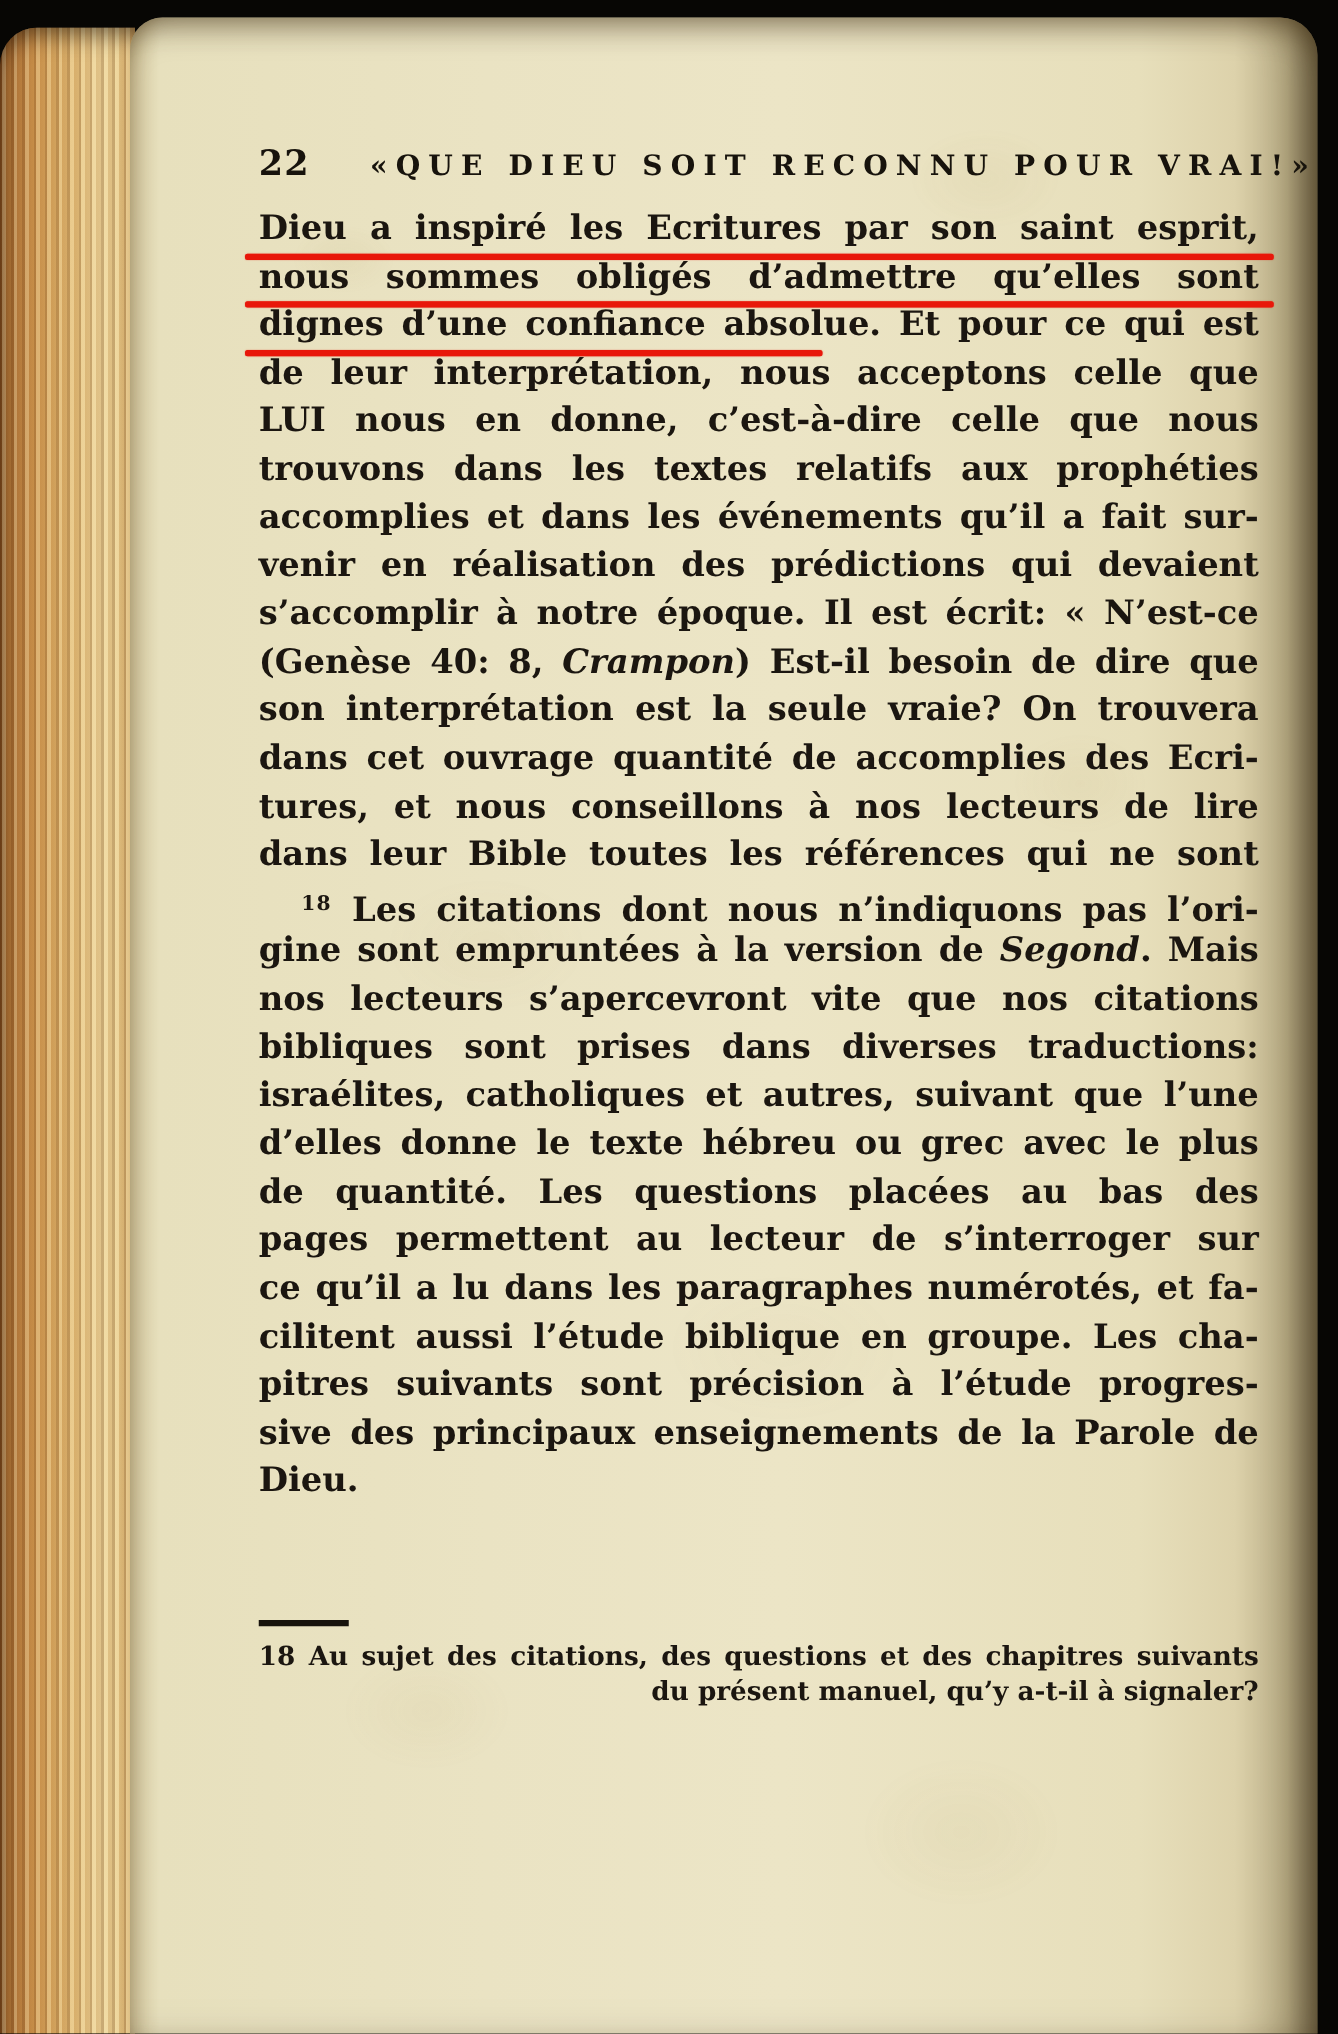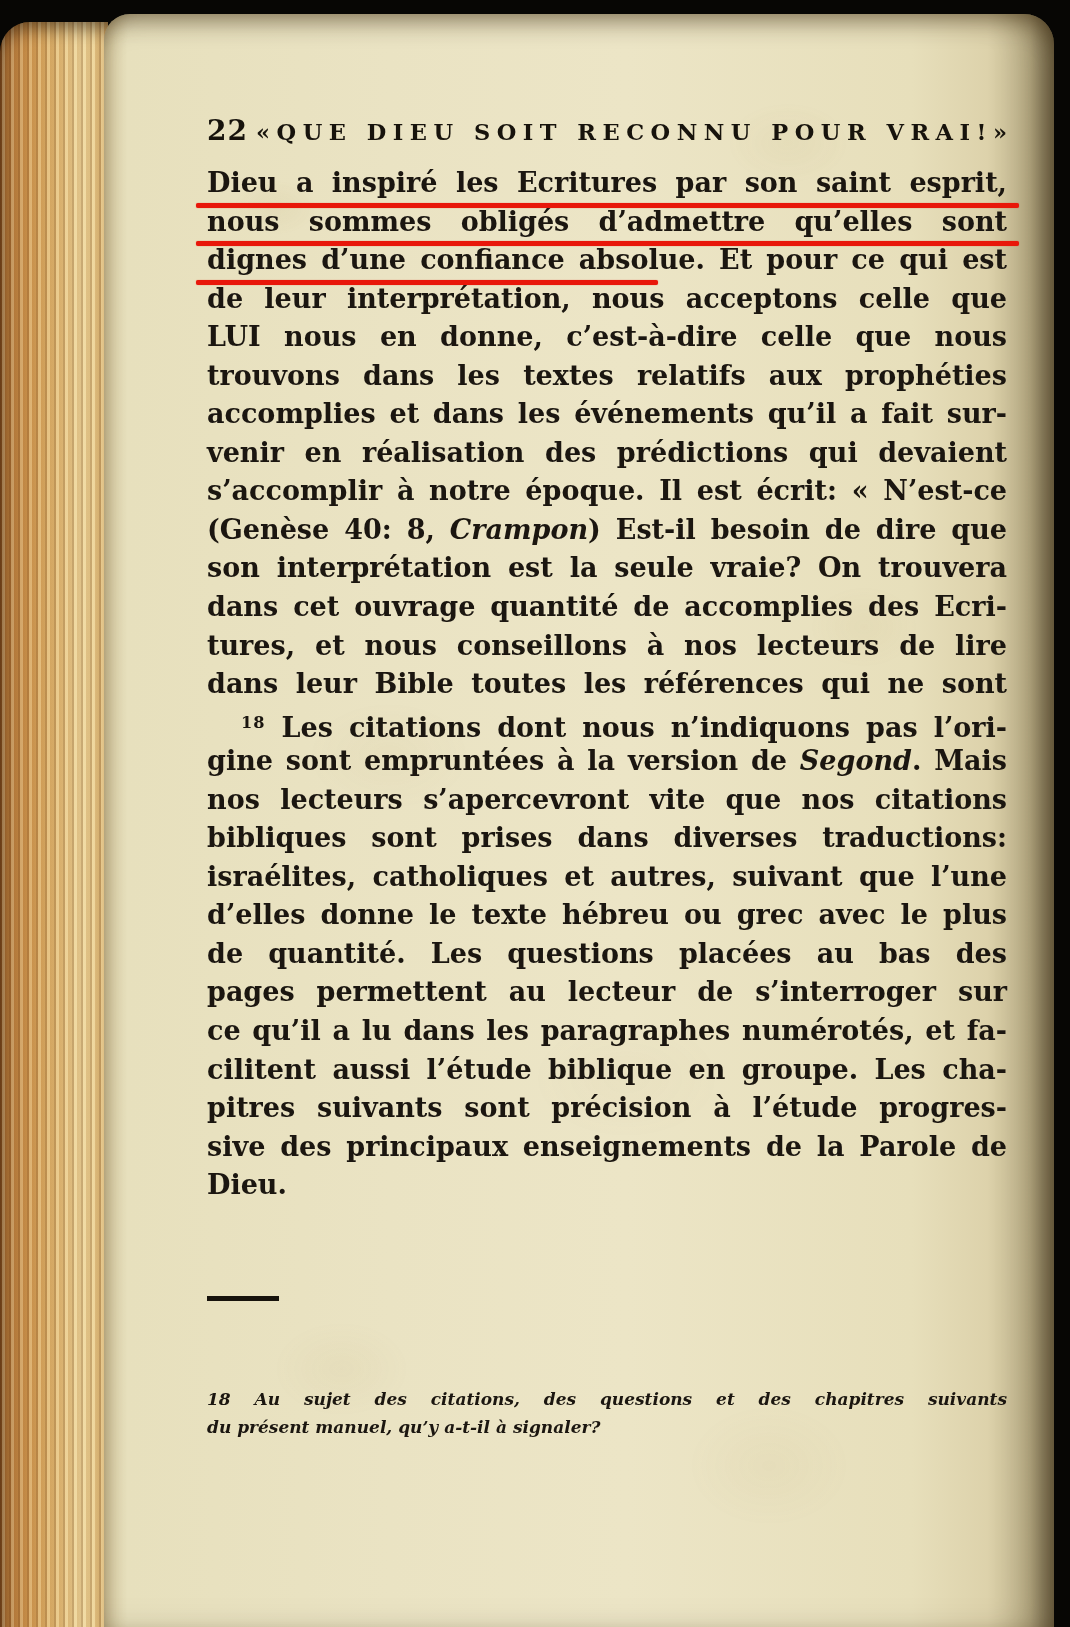--- a/index.html
+++ b/index.html
@@ -48,25 +48,25 @@
       radial-gradient(60px 40px at 18% 12%, rgba(160,130,60,.10), transparent 70%),
       radial-gradient(90px 60px at 72% 8%,  rgba(160,130,60,.08), transparent 70%),
       radial-gradient(120px 80px at 30% 46%, rgba(150,120,55,.07), transparent 70%),
       radial-gradient(80px 60px at 80% 38%, rgba(150,120,55,.08), transparent 70%),
       radial-gradient(140px 90px at 55% 66%, rgba(150,120,55,.06), transparent 70%),
       radial-gradient(100px 70px at 25% 84%, rgba(150,120,55,.08), transparent 70%),
       radial-gradient(120px 90px at 70% 90%, rgba(150,120,55,.07), transparent 70%);
   }
   .running-header{
     position:absolute;left:103px;top:100px;width:810px;
-    display:flex;align-items:baseline;gap:8px;
+    display:flex;align-items:baseline;gap:24px;
     color:#17130c;
   }
   .page-number{font-size:28px;font-weight:700;letter-spacing:1px;}
-  .running-title{font-size:22.5px;font-weight:700;letter-spacing:6.5px;white-space:nowrap;}
+  .running-title{font-size:22.5px;font-weight:700;letter-spacing:6.5px;white-space:nowrap;margin-left:24px;}
   .body-text{
     position:absolute;left:103px;top:150px;width:800px;
     font-size:27px;font-weight:700;color:#1b1610;
   }
   .tline{
     position:relative;
     height:38.55px;line-height:38.55px;
     text-align:justify;text-align-last:justify;
     white-space:nowrap;
   }
@@ -79,25 +79,25 @@
     background:#e8170a;border-radius:2px;
     box-shadow:0 0 1px rgba(232,23,10,.7);
   }
   .redline.full{left:-11px;right:-12px;}
   .redline.part{left:-11px;width:462px;}
   .footnote-rule{
     position:absolute;left:103px;top:1282px;width:72px;height:5px;
     background:#17130c;
   }
   .footnote{
-    position:absolute;left:103px;top:1371px;width:800px;
-    font-size:17px;font-weight:700;color:#1b1610;line-height:28px;font-style:italic;
+    position:absolute;left:103px;top:1297px;width:800px;
+    font-size:21px;font-weight:700;color:#1b1610;line-height:28px;
   }
   .fline1{text-align:justify;text-align-last:justify;white-space:nowrap;}
-  .fline2{text-align:left;}
+  .fline2{text-align:right;}
 </style>
 </head>
 <body>
 
 <div class="edges"></div>
 
 <div class="page">
   <div class="texture"></div>
 
   <div class="running-header">

